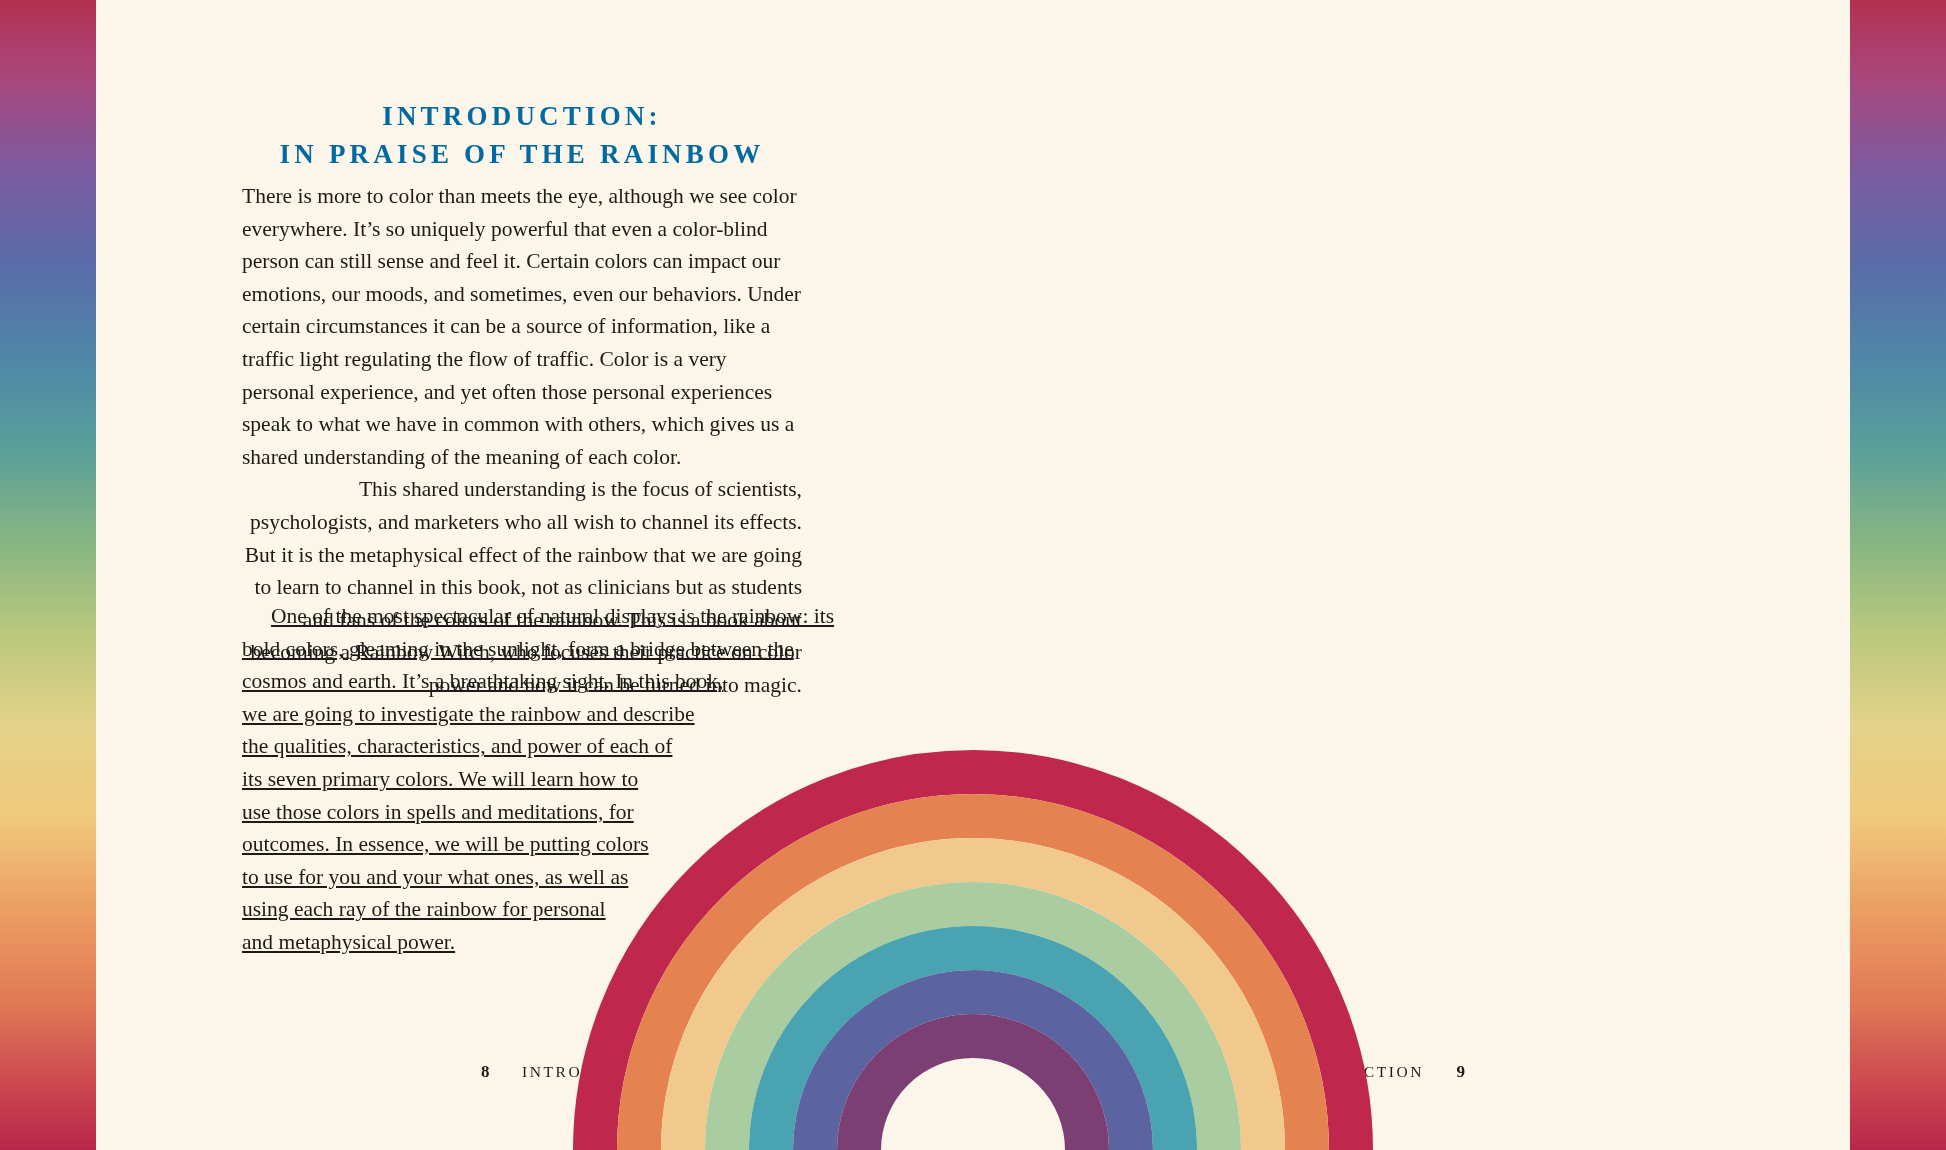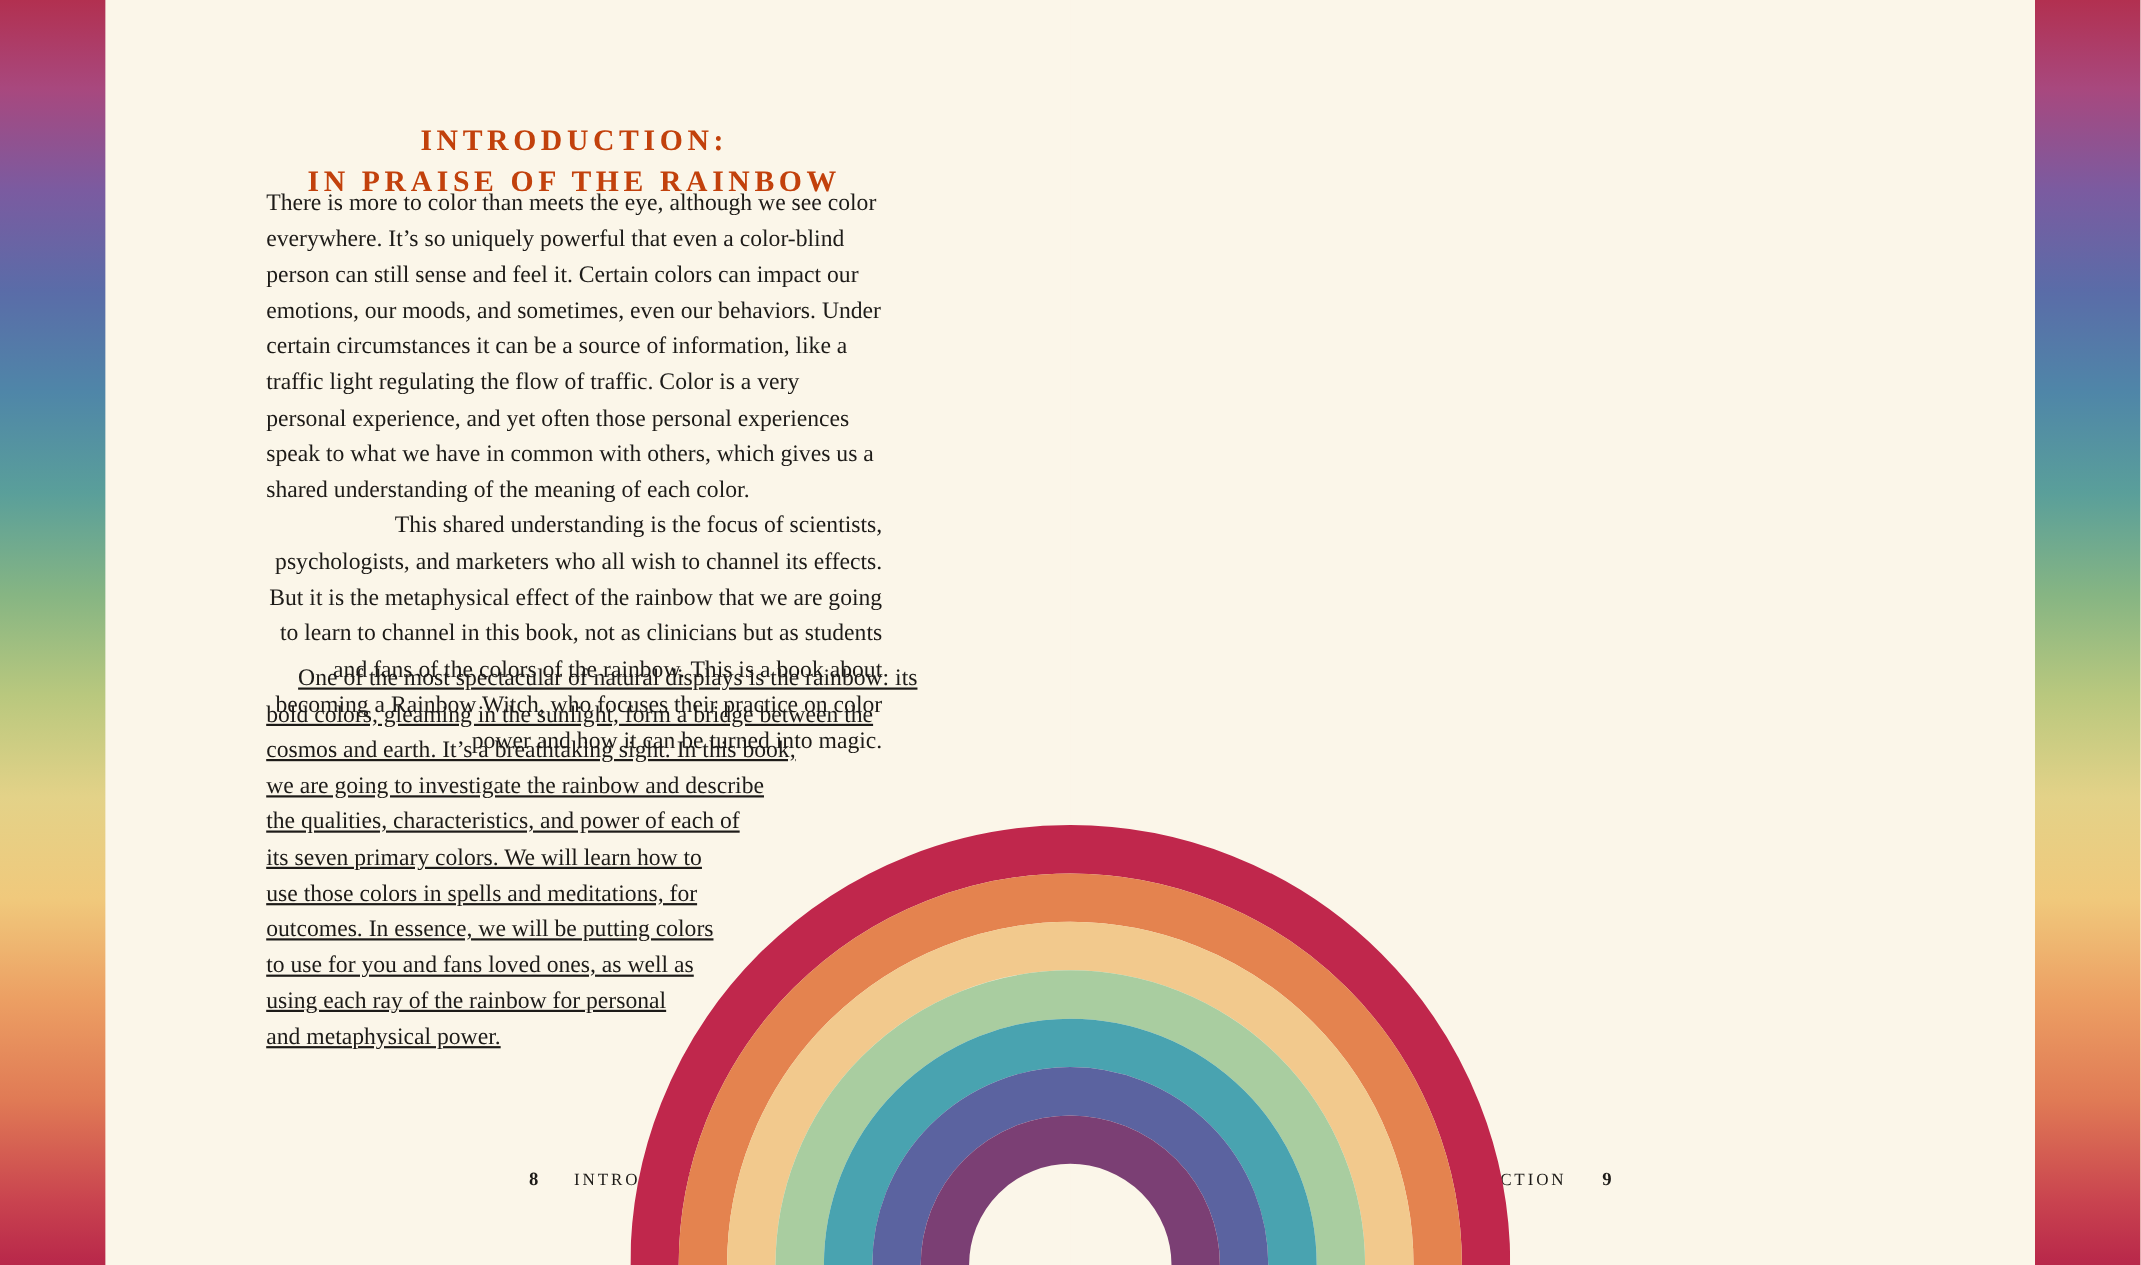--- a/index.html
+++ b/index.html
@@ -53,49 +53,49 @@
     top: 0;
     width: 877px;
     height: 1150px;
     background: #fbf6e9;
   }
   .page-left { left: 96px; }
   .page-right { left: 973px; }
 
   
   .title {
-    color: #c2410c;
+    color: #0369a1;
     text-align: center;
     font-family: "Liberation Serif", serif;
     font-weight: bold;
     font-size: 27px;
     letter-spacing: 4.2px;
     line-height: 1.42;
-    margin: 16px;
+    margin: 5px;
     padding: 0;
   }
   .title-line { display: block; white-space: nowrap; }
 
   .col {
     position: absolute;
     font-size: 21.5px;
     line-height: 32.6px;
     color: #1d1b18;
     text-align: left;
   }
   .col p {
     margin: 0;
   }
   .col p.indent {
     text-indent: 29px;
     text-align: right;
   }
   .left-col {
     left: 146px;
-    top: 168px;
+    top: 180px;
     width: 560px;
   }
   .left-title-wrap {
     position: absolute;
     left: 146px;
     top: 92px;
     width: 560px;
   }
 
   
@@ -173,21 +173,21 @@
 
     <div class="col narrow left-wrap" style="left:146px; top:600px; width:620px;">
       <span class="wrap-line" style="text-indent:29px;">One of the most spectacular of natural displays is the rainbow: its</span>
       <span class="wrap-line">bold colors, gleaming in the sunlight, form a bridge between the</span>
       <span class="wrap-line">cosmos and earth. It’s a breathtaking sight. In this book,</span>
       <span class="wrap-line">we are going to investigate the rainbow and describe</span>
       <span class="wrap-line">the qualities, characteristics, and power of each of</span>
       <span class="wrap-line">its seven primary colors. We will learn how to</span>
       <span class="wrap-line">use those colors in spells and meditations, for</span>
       <span class="wrap-line">outcomes. In essence, we will be putting colors</span>
-      <span class="wrap-line">to use for you and fans loved ones, as well as</span>
+      <span class="wrap-line">to use for you and your what ones, as well as</span>
       <span class="wrap-line">using each ray of the rainbow for personal</span>
       <span class="wrap-line">and metaphysical power.</span>
     </div>
 
     <div class="folio folio-left">
       <span class="num">8</span>
       &nbsp;&nbsp;&nbsp;
       <span>INTRODUCTION</span>
     </div>
   </div>

